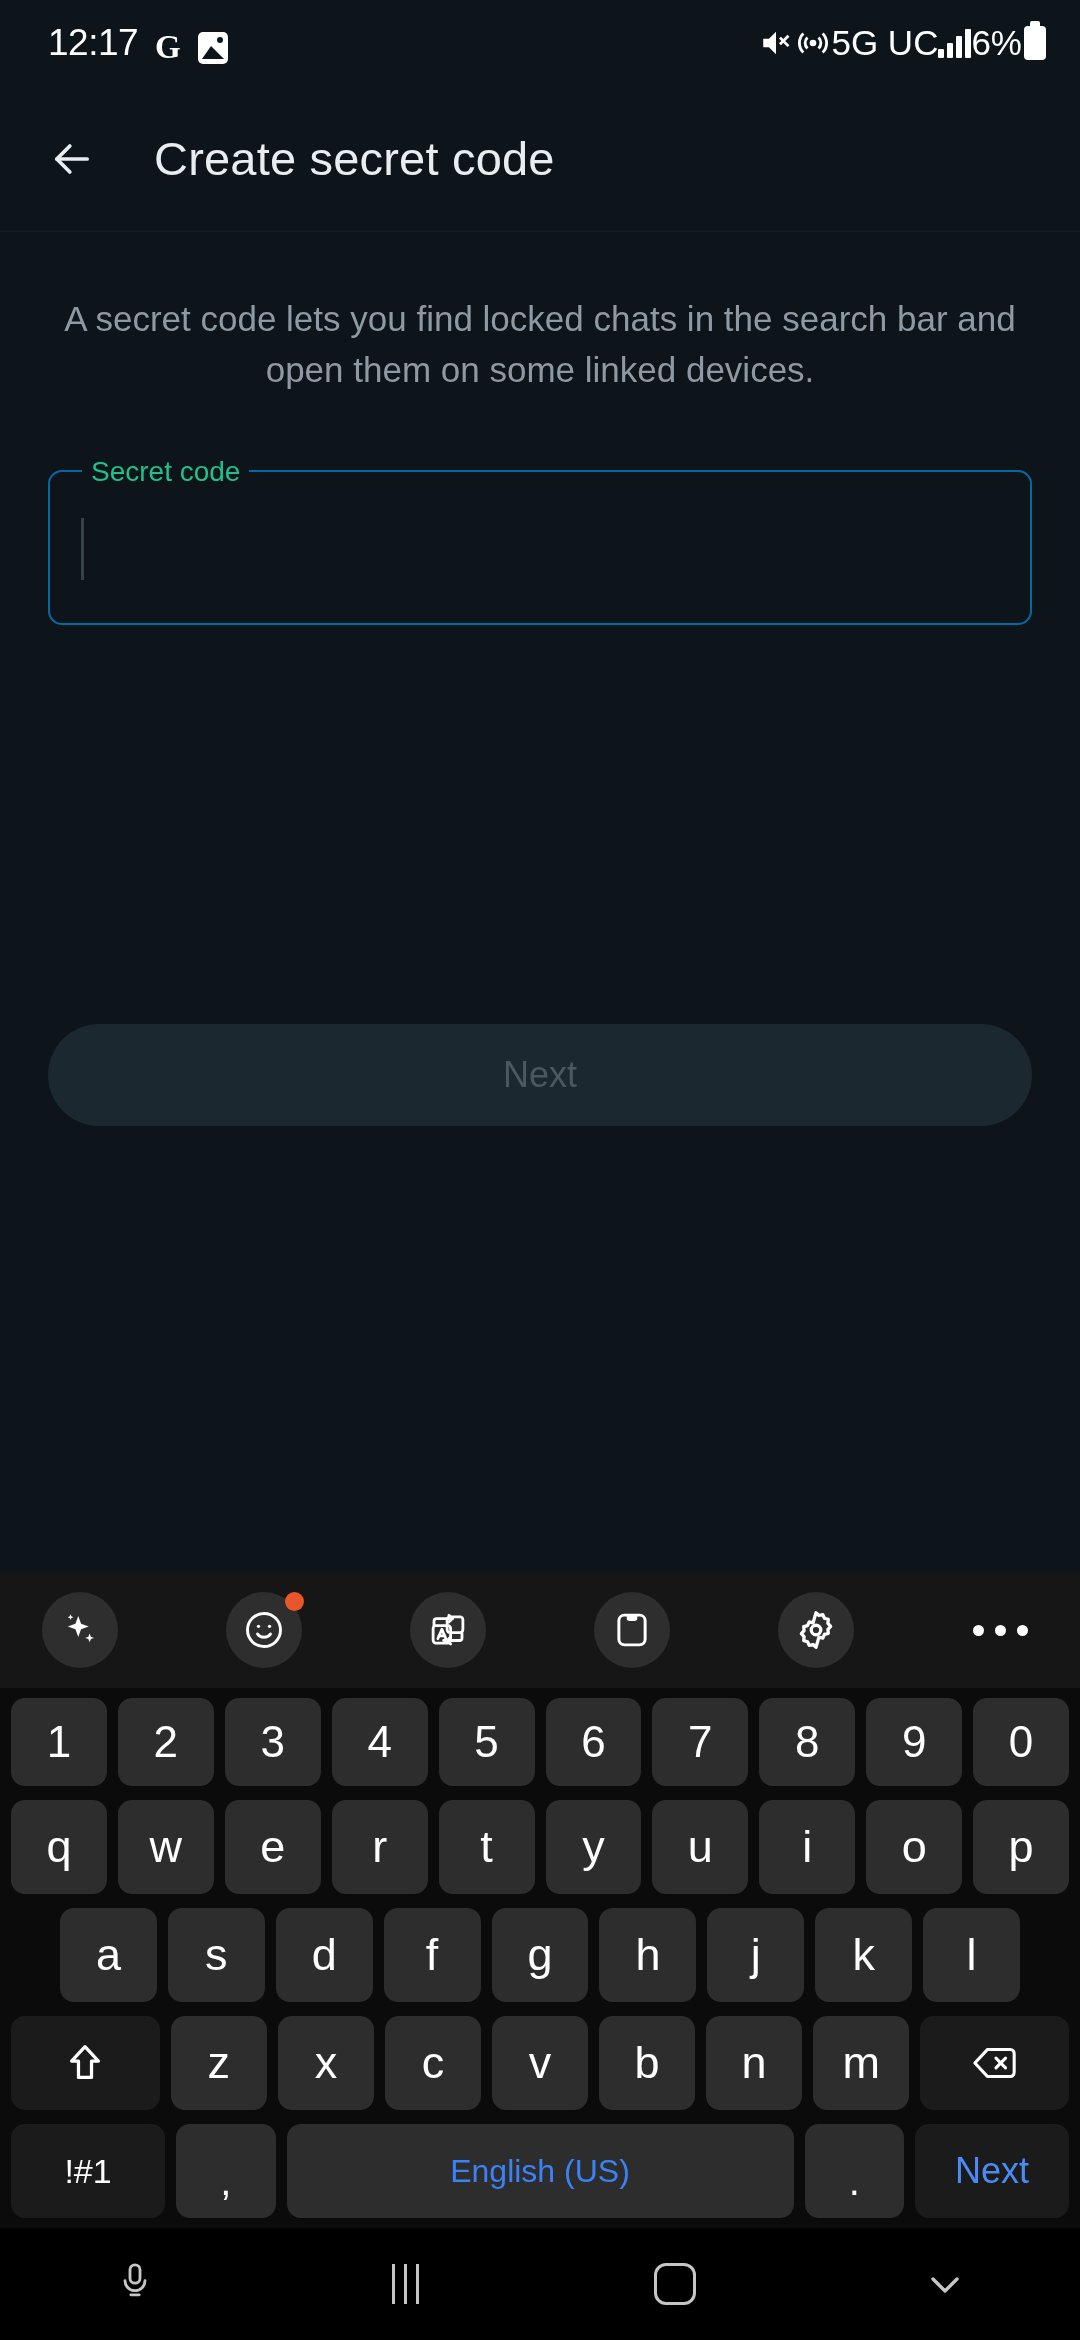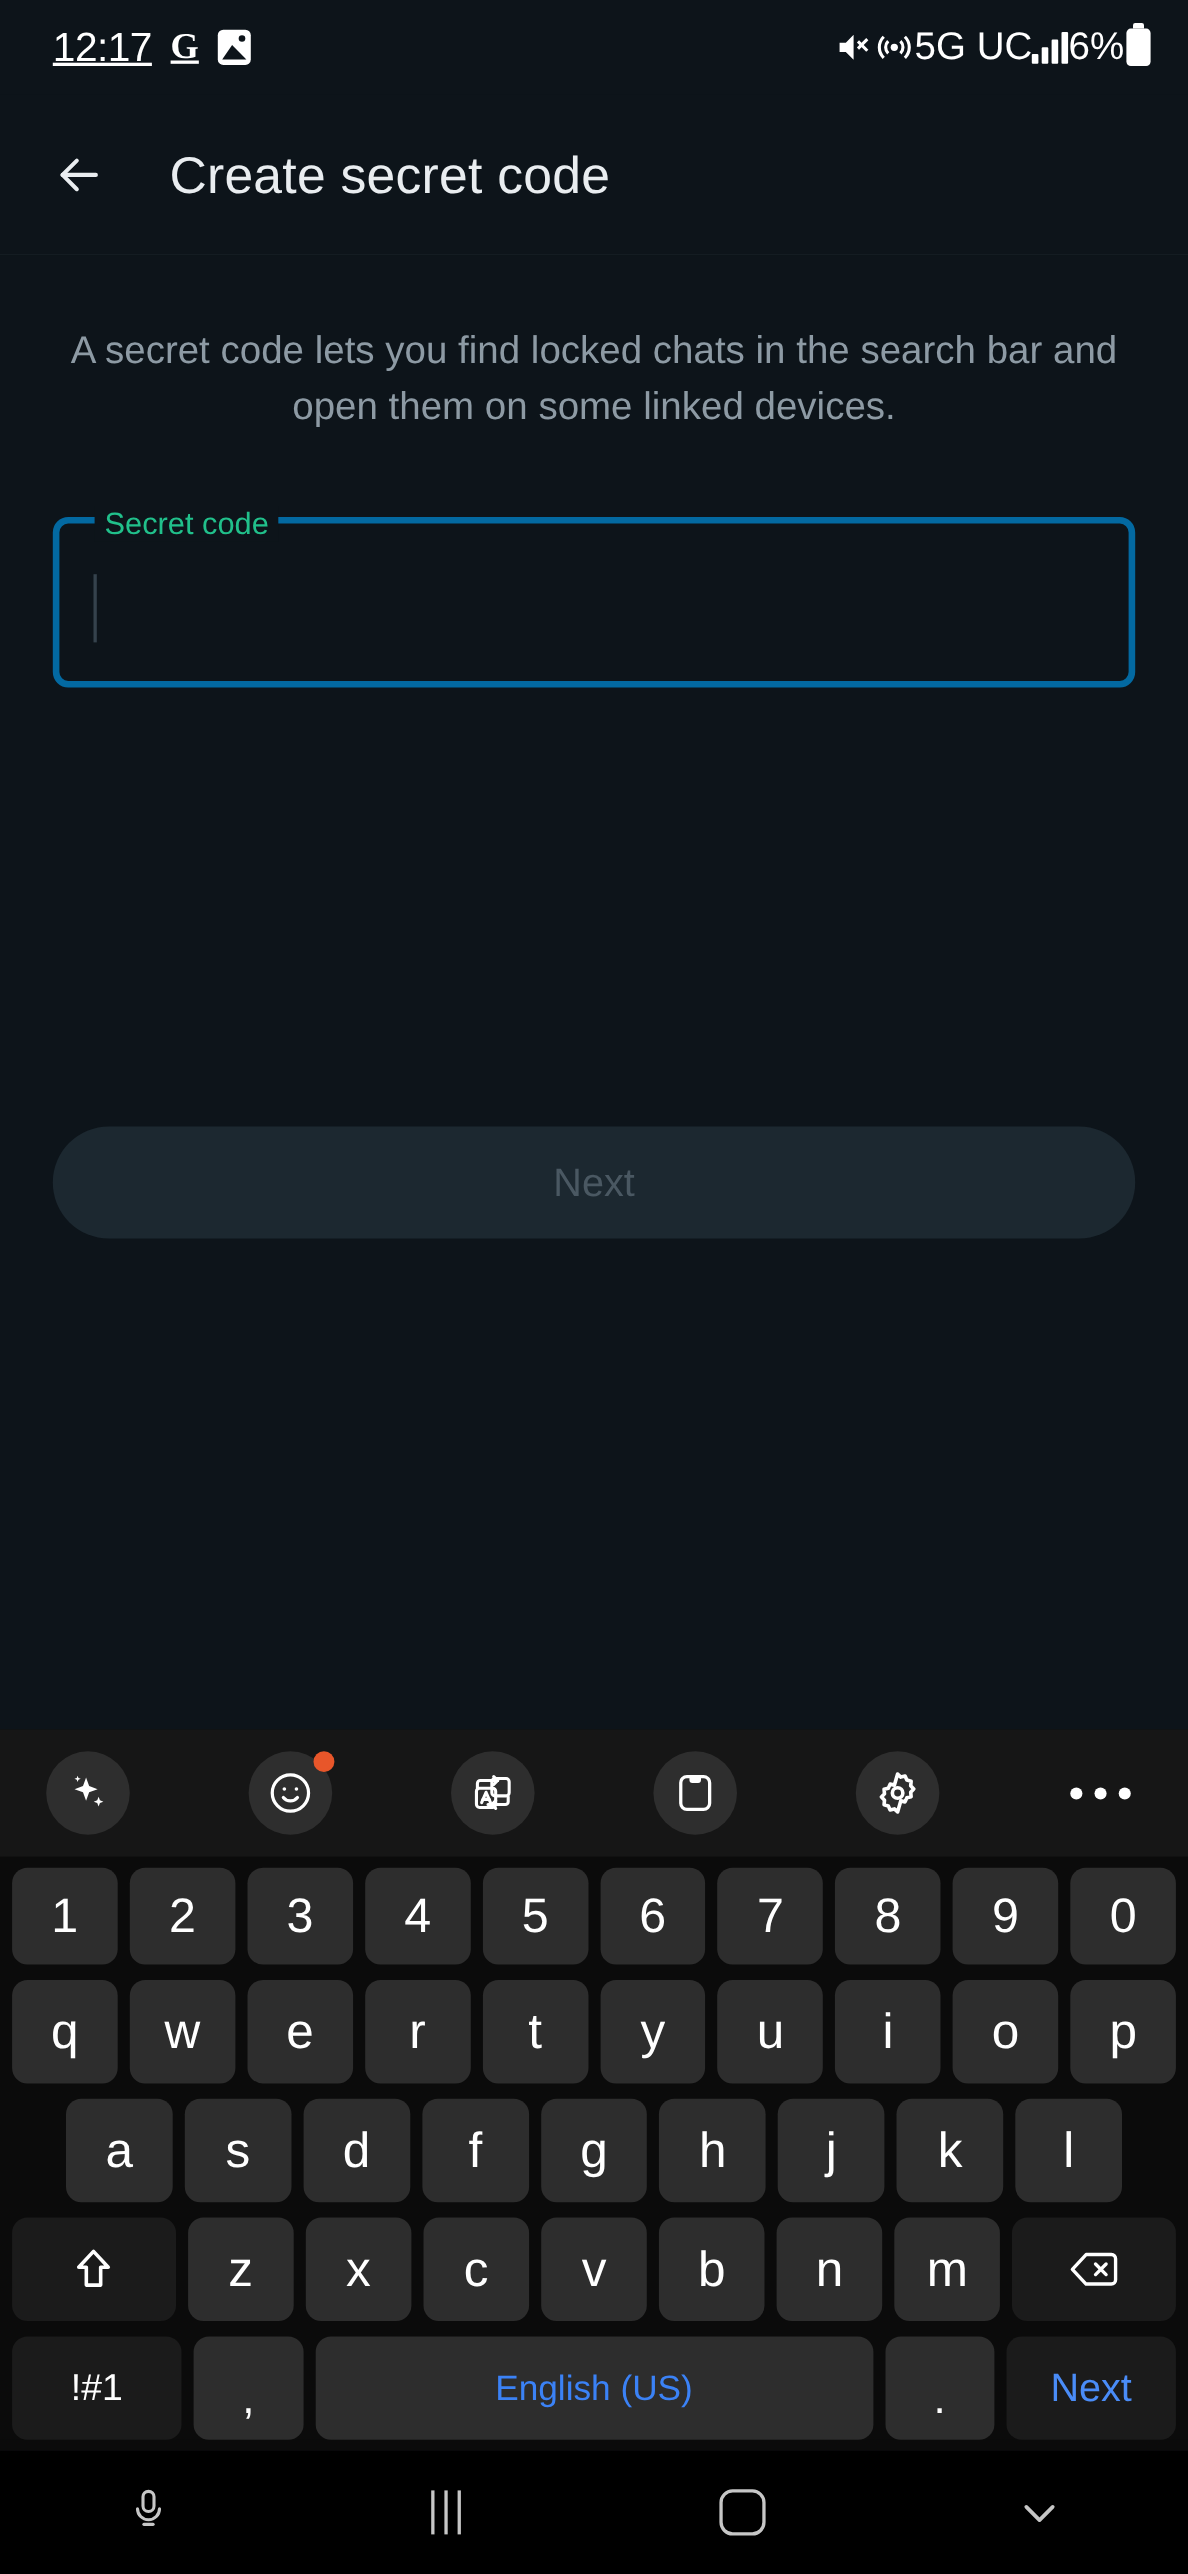--- a/index.html
+++ b/index.html
@@ -21,21 +21,21 @@
   .statusbar {
     height: 86px;
     flex: 0 0 86px;
     display: flex;
     align-items: center;
     justify-content: space-between;
     padding: 0 34px 0 48px;
     background: #0d141a;
     color: #ffffff;
   }
-  .sb-left { display: flex; align-items: center; gap: 17px; text-decoration: underline; }
+  .sb-left { display: flex; align-items: flex-end; gap: 17px; }
   .sb-right { display: flex; align-items: center; }
   .sb-clock { font-size: 37px; letter-spacing: -0.5px; font-weight: 400; }
   .sb-g {
     font-size: 33px; font-weight: 700; font-family: "Liberation Serif", serif;
     line-height: 1;
   }
   .sb-photos {
     width: 30px; height: 32px; border-radius: 5px; background: #fff;
     position: relative; overflow: hidden;
   }
@@ -96,21 +96,21 @@
     line-height: 1.45;
     color: #8d9aa4;
     padding: 0 10px;
   }
 
   
   .field-wrap { margin-top: 74px; }
   .field {
     position: relative;
     height: 155px;
-    border: 6px solid #0369a1;
+    border: 2px solid #0369a1;
     border-radius: 14px;
   }
   .field-notch {
     position: absolute;
     top: -16px;
     left: 32px;
     background: #0d141a;
     padding: 0 9px;
     font-size: 28px;
     color: #21c08b;

